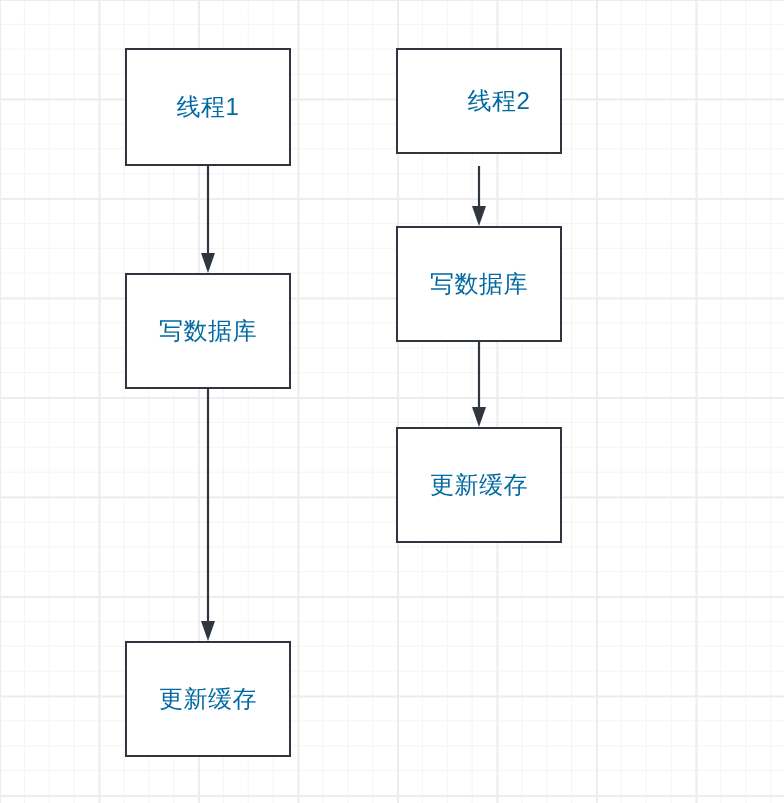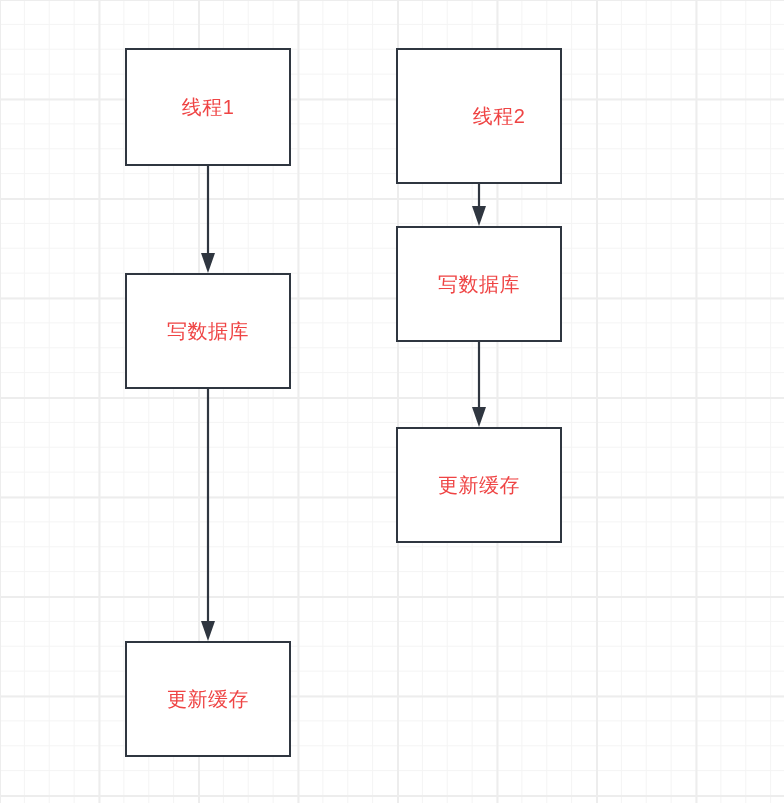--- a/index.html
+++ b/index.html
@@ -39,23 +39,23 @@
     position: absolute;
     box-sizing: border-box;
     border: 2.5px solid #2f3640;
     background: #ffffff;
     display: flex;
     align-items: center;
     justify-content: center;
   }
 
   .node-label {
-    font-size: 20px;
+    font-size: 24px;
     line-height: 1.2;
-    color: #ef4444;
+    color: #0369a1;
     letter-spacing: 0.5px;
     white-space: nowrap;
     user-select: none;
   }
 
   .edge-layer {
     position: absolute;
     left: 0;
     top: 0;
     width: 784px;
@@ -108,21 +108,21 @@
   </div>
 
   <div class="node" style="left:125px; top:273px; width:166px; height:116px;">
     <span class="node-label">写数据库</span>
   </div>
 
   <div class="node" style="left:125px; top:641px; width:166px; height:116px;">
     <span class="node-label">更新缓存</span>
   </div>
 
-  <div class="node" style="left:396px; top:48px; width:166px; height:136px;padding-left:40px;">
+  <div class="node" style="left:396px; top:48px; width:166px; height:106px;padding-left:40px;">
     <span class="node-label">线程2</span>
   </div>
 
   <div class="node" style="left:396px; top:226px; width:166px; height:116px;">
     <span class="node-label">写数据库</span>
   </div>
 
   <div class="node" style="left:396px; top:427px; width:166px; height:116px;">
     <span class="node-label">更新缓存</span>
   </div>

